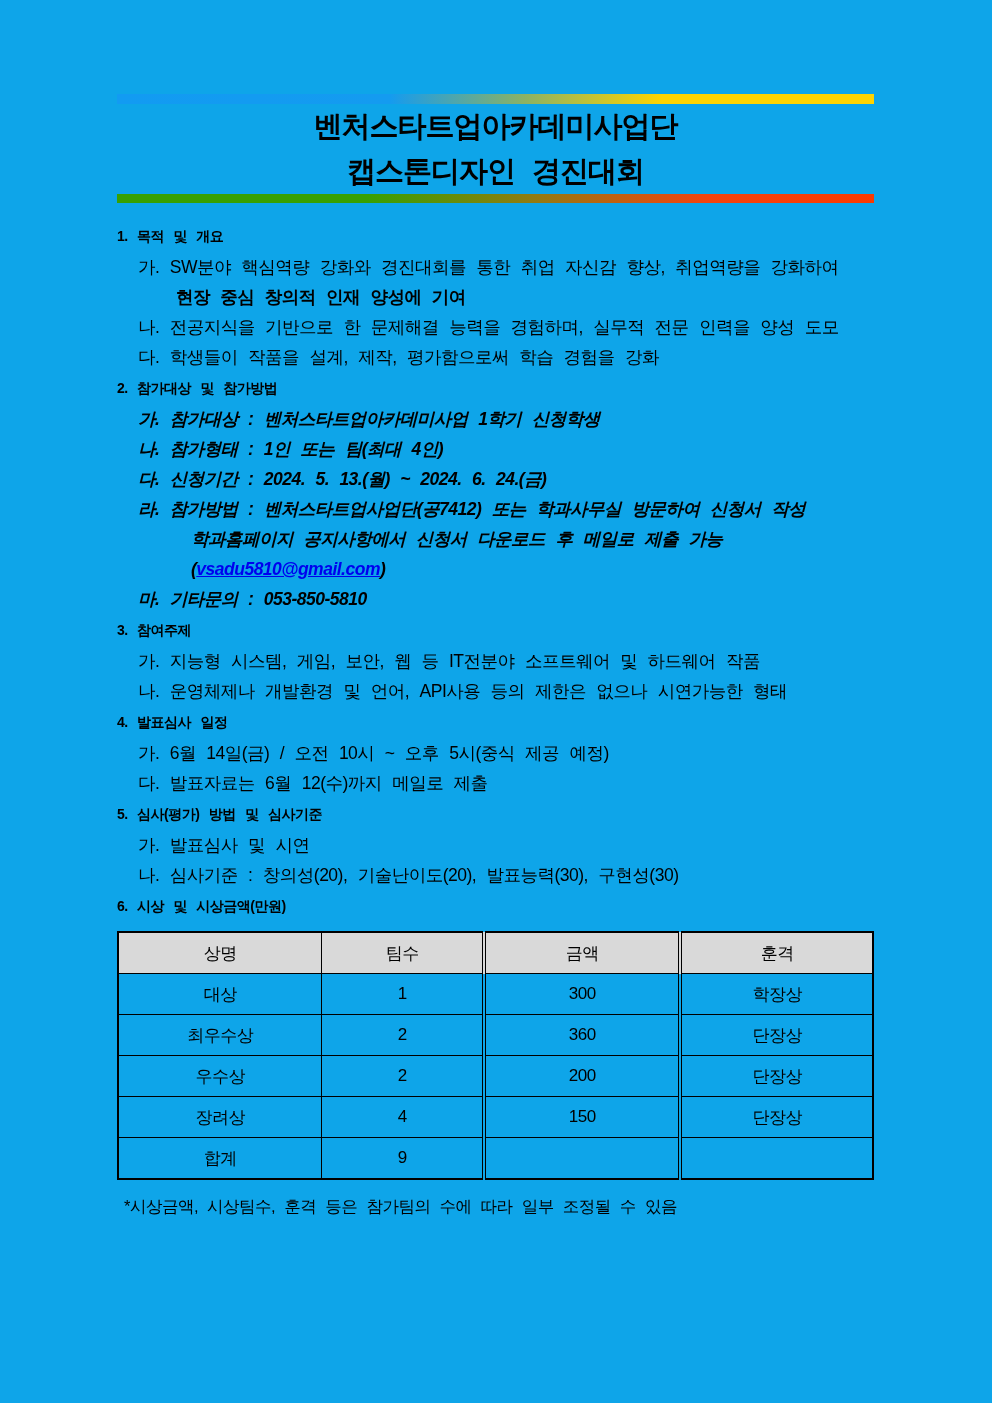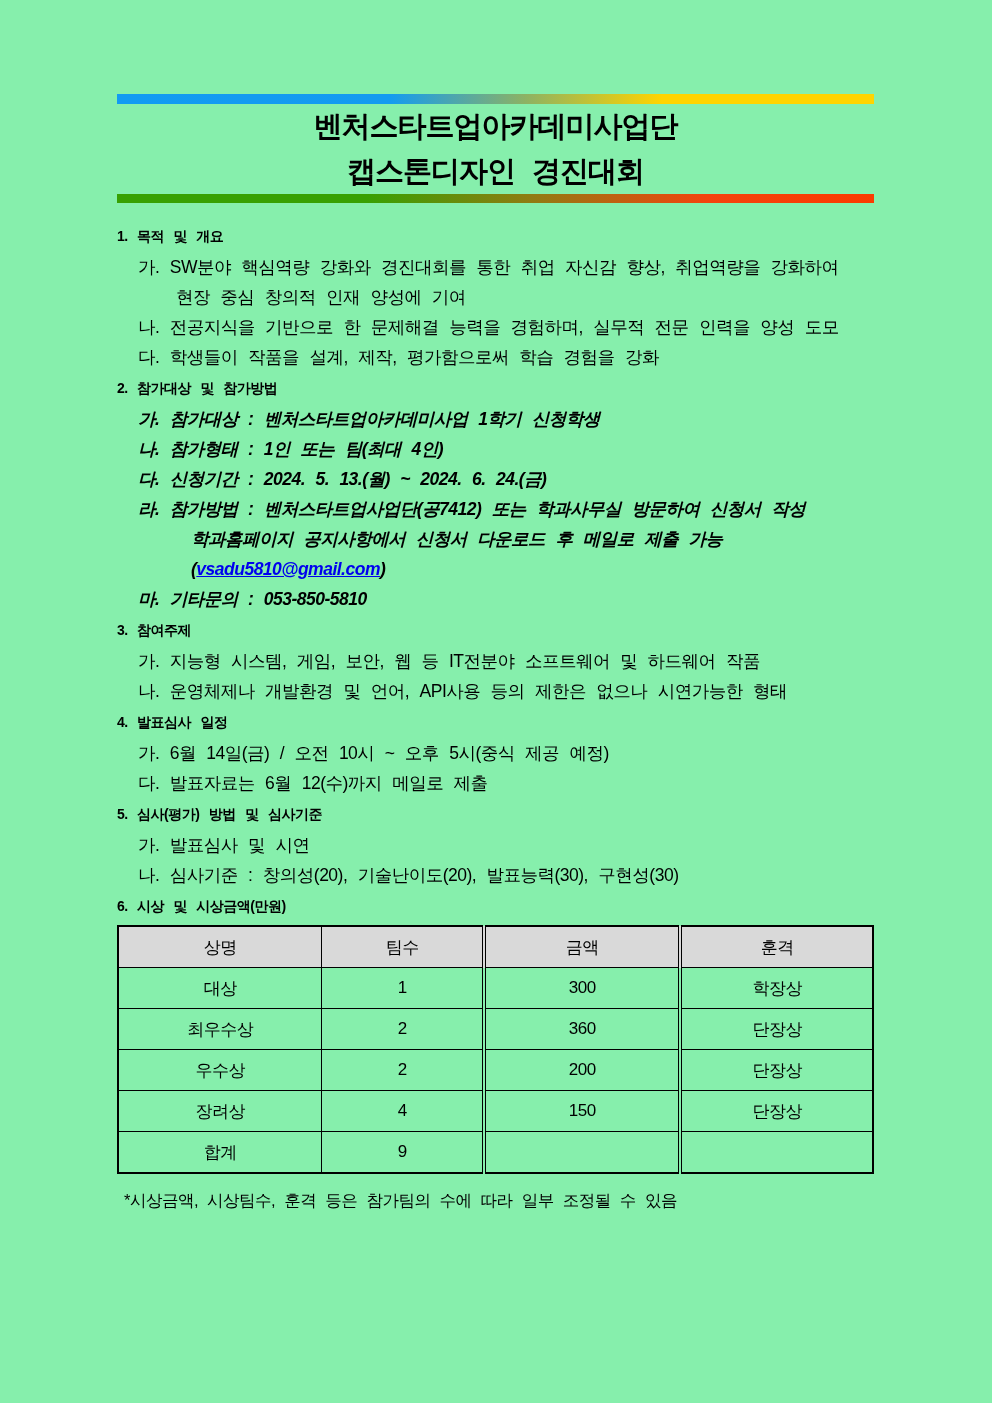--- a/index.html
+++ b/index.html
@@ -5,21 +5,21 @@
   html, body { margin: 0; padding: 0; background: #ffffff; }
   body {
     font-family: "Liberation Sans", "DejaVu Sans", sans-serif;
     color: #000000;
     width: 992px;
   }
   .page {
     position: relative;
     width: 992px;
     height: 1403px;
-    background: #86efac;
+    background: #0ea5e9;
     overflow: hidden;
   }
   .content {
     position: absolute;
     left: 117px;
     top: 94px;
     width: 757px;
   }
   .bar-top {
     height: 10px;
@@ -47,32 +47,32 @@
     letter-spacing: -0.5px;
   }
   .line {
     font-size: 17.5px;
     line-height: 30px;
     word-spacing: 6px;
     letter-spacing: -0.5px;
   }
   .bold-items .line { font-weight: bold; font-style: italic; }
   .indent-1 { padding-left: 21px; }
-  .indent-2 { padding-left: 59px; }
+  .indent-2 { padding-left: 59px; font-weight: bold; }
   .indent-3 { padding-left: 74px; }
   a.email {
     font-weight: bold;
     text-decoration: underline;
     cursor: pointer;
   }
   table.award-table {
     width: 100%;
     border-collapse: collapse;
     table-layout: fixed;
-    margin-top: 3px;
+    margin-top: 9px;
     border: 2px solid #000;
   }
   .award-table th, .award-table td {
     border: 1.5px solid #000;
     height: 40px;
     text-align: center;
     vertical-align: middle;
     font-size: 17px;
     font-weight: normal;
     letter-spacing: -0.5px;

